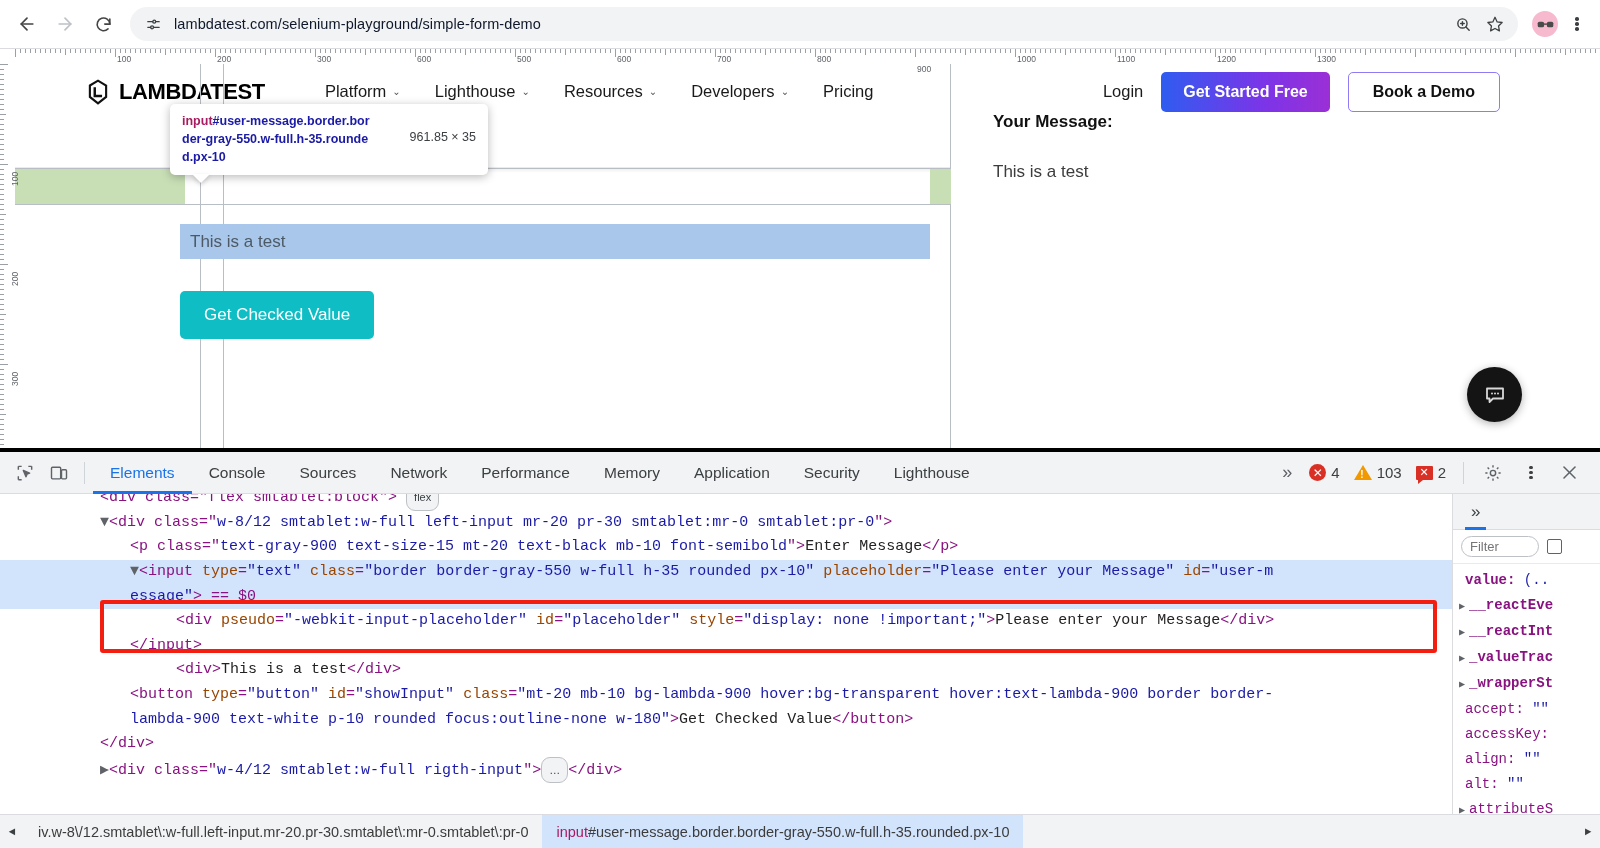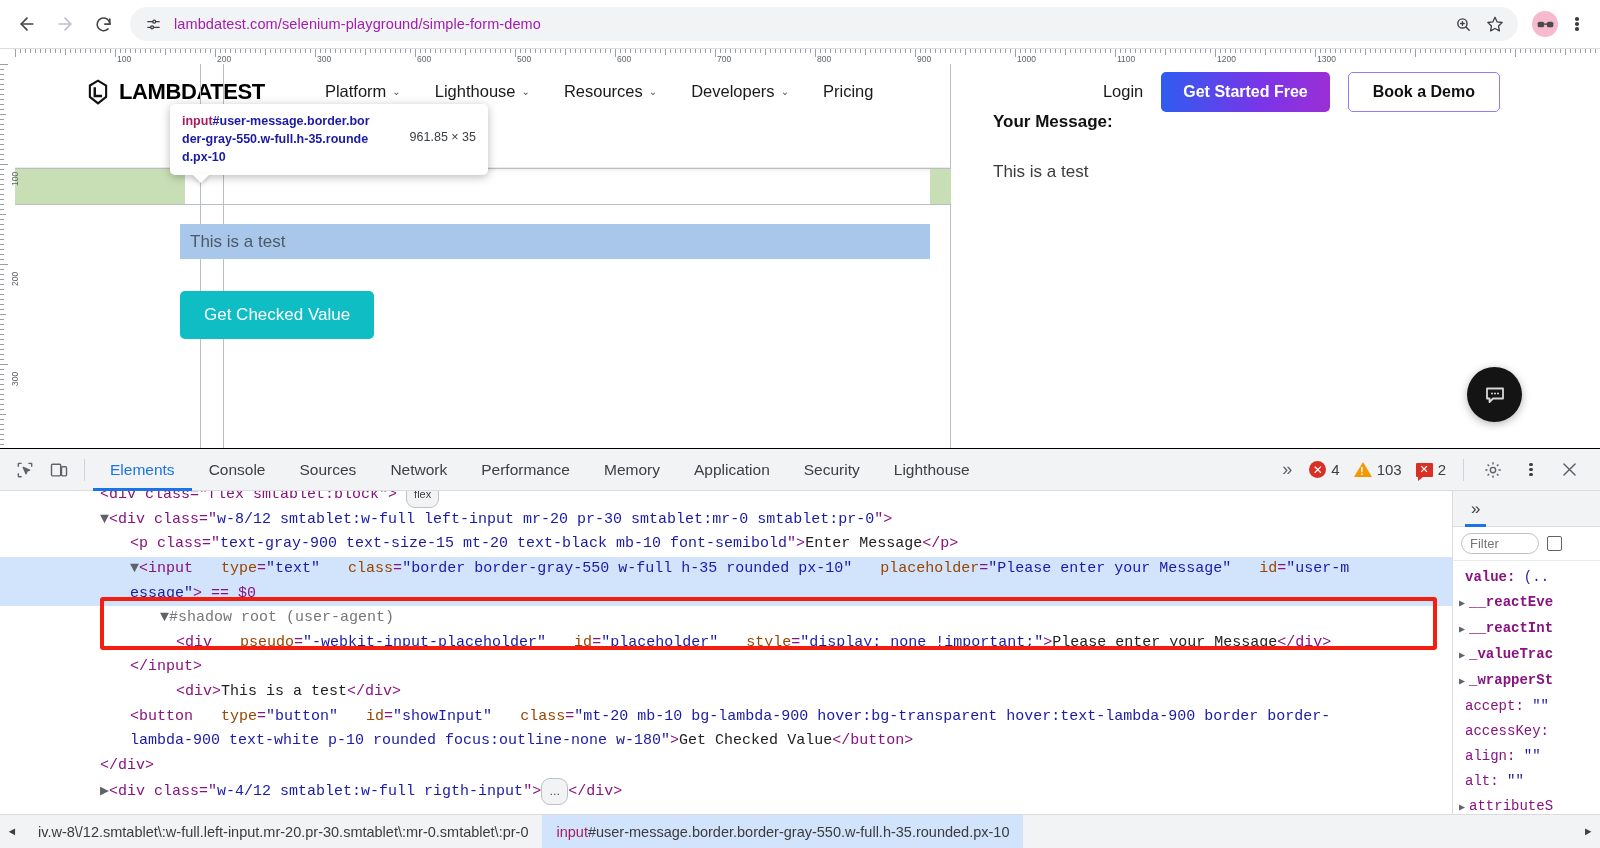--- a/index.html
+++ b/index.html
@@ -7,21 +7,21 @@
     font-family:"Liberation Sans", sans-serif; }
 
   
   #browser-bar { height:48px; background:#fff; display:flex; align-items:center;
      padding:0 10px; gap:4px; position:relative; }
   .nav-btn { width:34px; height:34px; border-radius:50%; display:flex;
      align-items:center; justify-content:center; cursor:pointer; color:#444; }
   .nav-btn svg { display:block; }
   #omnibox { flex:1; height:34px; margin-left:6px; background:#f1f3f4;
      border-radius:17px; display:flex; align-items:center; padding:0 12px; gap:10px; }
-  #omnibox .url { font-size:14.5px; color:#a21caf; letter-spacing:.1px; white-space:nowrap; }
+  #omnibox .url { font-size:14.5px; color:#0f172a; letter-spacing:.1px; white-space:nowrap; }
   #omnibox .spacer { flex:1; }
   .ob-icon { width:22px; height:22px; display:flex; align-items:center;
      justify-content:center; color:#3c4043; cursor:pointer; }
   #avatar { width:26px; height:26px; border-radius:50%; background:#f7b9cd;
      margin-left:10px; display:flex; align-items:center; justify-content:center; cursor:pointer; }
   #kebab { width:26px; height:34px; display:flex; align-items:center;
      justify-content:center; cursor:pointer; margin-left:2px; }
   .dot3 { width:3.5px; height:3.5px; border-radius:50%; background:#3c4043; margin:1.6px 0; }
 
   
@@ -101,21 +101,21 @@
      border-left:9px solid transparent; border-right:9px solid transparent;
      border-top:9px solid #fff; filter:drop-shadow(0 2px 2px rgba(0,0,0,.18)); }
 
   
   #chat-fab { position:absolute; right:78px; top:303px; width:55px; height:55px;
      border-radius:50%; background:#141414; display:flex; align-items:center;
      justify-content:center; cursor:pointer; box-shadow:0 2px 8px rgba(0,0,0,.3); }
 
   
   #devtools { position:absolute; left:0; top:448px; width:1600px; height:400px;
-     background:#fff; border-top:1px solid #000000;
+     background:#fff; border-top:4px solid #000000;
      font-family:"Liberation Mono", monospace; }
   #dt-toolbar { height:42px; background:#f1f3f4; display:flex; align-items:center;
      padding:0 8px; border-bottom:1px solid #dadce0; }
   .dt-icon-btn { width:34px; height:30px; display:flex; align-items:center;
      justify-content:center; cursor:pointer; color:#5f6368; }
   #dt-sep { width:1px; height:22px; background:#d0d3d7; margin:0 8px; }
   .dt-tab { font-family:"Liberation Sans", sans-serif; font-size:15.5px;
      color:#3c4043; padding:0 17px; height:42px; line-height:42px; cursor:pointer; }
   .dt-tab.active { color:#1a73e8; box-shadow:inset 0 -3px 0 #1a73e8; }
   #dt-right { margin-left:auto; display:flex; align-items:center; gap:4px;
@@ -142,21 +142,21 @@
   #dom-pane { flex:1; position:relative; overflow:hidden; background:#fff;
      padding:4px 0 0 0; }
   .code-line { font-size:15px; line-height:24.6px; white-space:pre;
      color:#881280; padding-left:0; }
   .ind1 { padding-left:100px; }
   .ind2 { padding-left:130px; }
   .ind3 { padding-left:160px; }
   .ind4 { padding-left:176px; }
   .selected-row { background:#d2e3fc; }
   .tg { color:#881280; }          
-  .at { color:#994500;margin-left:19px; }          
+  .at { color:#994500; }          
   .av { color:#1a1aa6; }          
   .tx { color:#222; }
   .gr { color:#777; }
   .arrow-t { color:#5f6368; }
   .flexbadge { display:inline-block; border:1px solid #bdc1c6; border-radius:9px;
      font-size:11px; padding:0 7px; color:#3c4043; background:#f1f3f4;
      font-family:"Liberation Sans", sans-serif; vertical-align:middle; }
   #redbox { position:absolute; left:100px; top:106px; width:1337px; height:53px;
      border:4px solid #f31e0f; border-radius:3px; pointer-events:none; z-index:20; }
 
@@ -656,21 +656,21 @@
       <div class="tick" style="left: 1590px; top: 0px; width: 1px; height: 4px;"></div>
       <div class="tick" style="left: 1595px; top: 0px; width: 1px; height: 4px;"></div>
       <div class="rlabel" style="left: 117px; top: 5px;">100</div>
       <div class="rlabel" style="left: 217px; top: 5px;">200</div>
       <div class="rlabel" style="left: 317px; top: 5px;">300</div>
       <div class="rlabel" style="left: 417px; top: 5px;">600</div>
       <div class="rlabel" style="left: 517px; top: 5px;">500</div>
       <div class="rlabel" style="left: 617px; top: 5px;">600</div>
       <div class="rlabel" style="left: 717px; top: 5px;">700</div>
       <div class="rlabel" style="left: 817px; top: 5px;">800</div>
-      <div class="rlabel" style="left: 917px; top: 5px;">900</div>
+      <div class="rlabel" style="left: 917px; top: 15px;">900</div>
       <div class="rlabel" style="left: 1017px; top: 5px;">1000</div>
       <div class="rlabel" style="left: 1117px; top: 5px;">1100</div>
       <div class="rlabel" style="left: 1217px; top: 5px;">1200</div>
       <div class="rlabel" style="left: 1317px; top: 5px;">1300</div>
     </div>
   <div id="ruler-left">
       <div class="tick" style="top: 15px; left: 0px; height: 1px; width: 8px;"></div>
       <div class="tick" style="top: 20px; left: 0px; height: 1px; width: 4px;"></div>
       <div class="tick" style="top: 25px; left: 0px; height: 1px; width: 4px;"></div>
       <div class="tick" style="top: 30px; left: 0px; height: 1px; width: 4px;"></div>
@@ -831,21 +831,20 @@
       <div class="code-line ind1" style="margin-top:-14px;"><span class="tg">&lt;div class="flex smtablet:block"&gt;</span> <span class="flexbadge">flex</span></div>
 
       <div class="code-line ind1"><span class="arrow-t">▼</span><span class="tg">&lt;div class="</span><span class="av">w-8/12 smtablet:w-full left-input mr-20 pr-30 smtablet:mr-0 smtablet:pr-0</span><span class="tg">"&gt;</span></div>
 
       <div class="code-line ind2"><span class="tg">&lt;p class="</span><span class="av">text-gray-900 text-size-15 mt-20 text-black mb-10 font-semibold</span><span class="tg">"&gt;</span><span class="tx">Enter Message</span><span class="tg">&lt;/p&gt;</span></div>
 
       <div class="code-line ind2 selected-row"><span class="arrow-t">▼</span><span class="tg">&lt;input </span><span class="at">type</span><span class="tg">=</span><span class="av">"text"</span><span class="tg"> </span><span class="at">class</span><span class="tg">=</span><span class="av">"border border-gray-550 w-full h-35 rounded px-10"</span><span class="tg"> </span><span class="at">placeholder</span><span class="tg">=</span><span class="av">"Please enter your Message"</span><span class="tg"> </span><span class="at">id</span><span class="tg">=</span><span class="av">"user-m</span></div>
 
       <div class="code-line ind2 selected-row"><span class="av">essage"</span><span class="tg">&gt; == $0</span></div>
 
-      <div class="code-line ind3"><span class="arrow-t">▼</span><span class="gr">#shadow root (user-agent)</span></div>
 
       <div class="code-line ind4"><span class="tg">&lt;div </span><span class="at">pseudo</span><span class="tg">=</span><span class="av">"-webkit-input-placeholder"</span><span class="tg"> </span><span class="at">id</span><span class="tg">=</span><span class="av">"placeholder"</span><span class="tg"> </span><span class="at">style</span><span class="tg">=</span><span class="av">"display: none !important;"</span><span class="tg">&gt;</span><span class="tx">Please enter your Message</span><span class="tg">&lt;/div&gt;</span></div>
 
       <div class="code-line ind2"><span class="tg">&lt;/input&gt;</span></div>
 
       <div class="code-line ind4"><span class="tg">&lt;div&gt;</span><span class="tx">This is a test</span><span class="tg">&lt;/div&gt;</span></div>
 
       <div class="code-line ind2"><span class="tg">&lt;button </span><span class="at">type</span><span class="tg">=</span><span class="av">"button"</span><span class="tg"> </span><span class="at">id</span><span class="tg">=</span><span class="av">"showInput"</span><span class="tg"> </span><span class="at">class</span><span class="tg">=</span><span class="av">"mt-20 mb-10 bg-lambda-900 hover:bg-transparent hover:text-lambda-900 border border-</span></div>
 
       <div class="code-line ind2"><span class="av">lambda-900 text-white p-10 rounded focus:outline-none w-180"</span><span class="tg">&gt;</span><span class="tx">Get Checked Value</span><span class="tg">&lt;/button&gt;</span></div>

